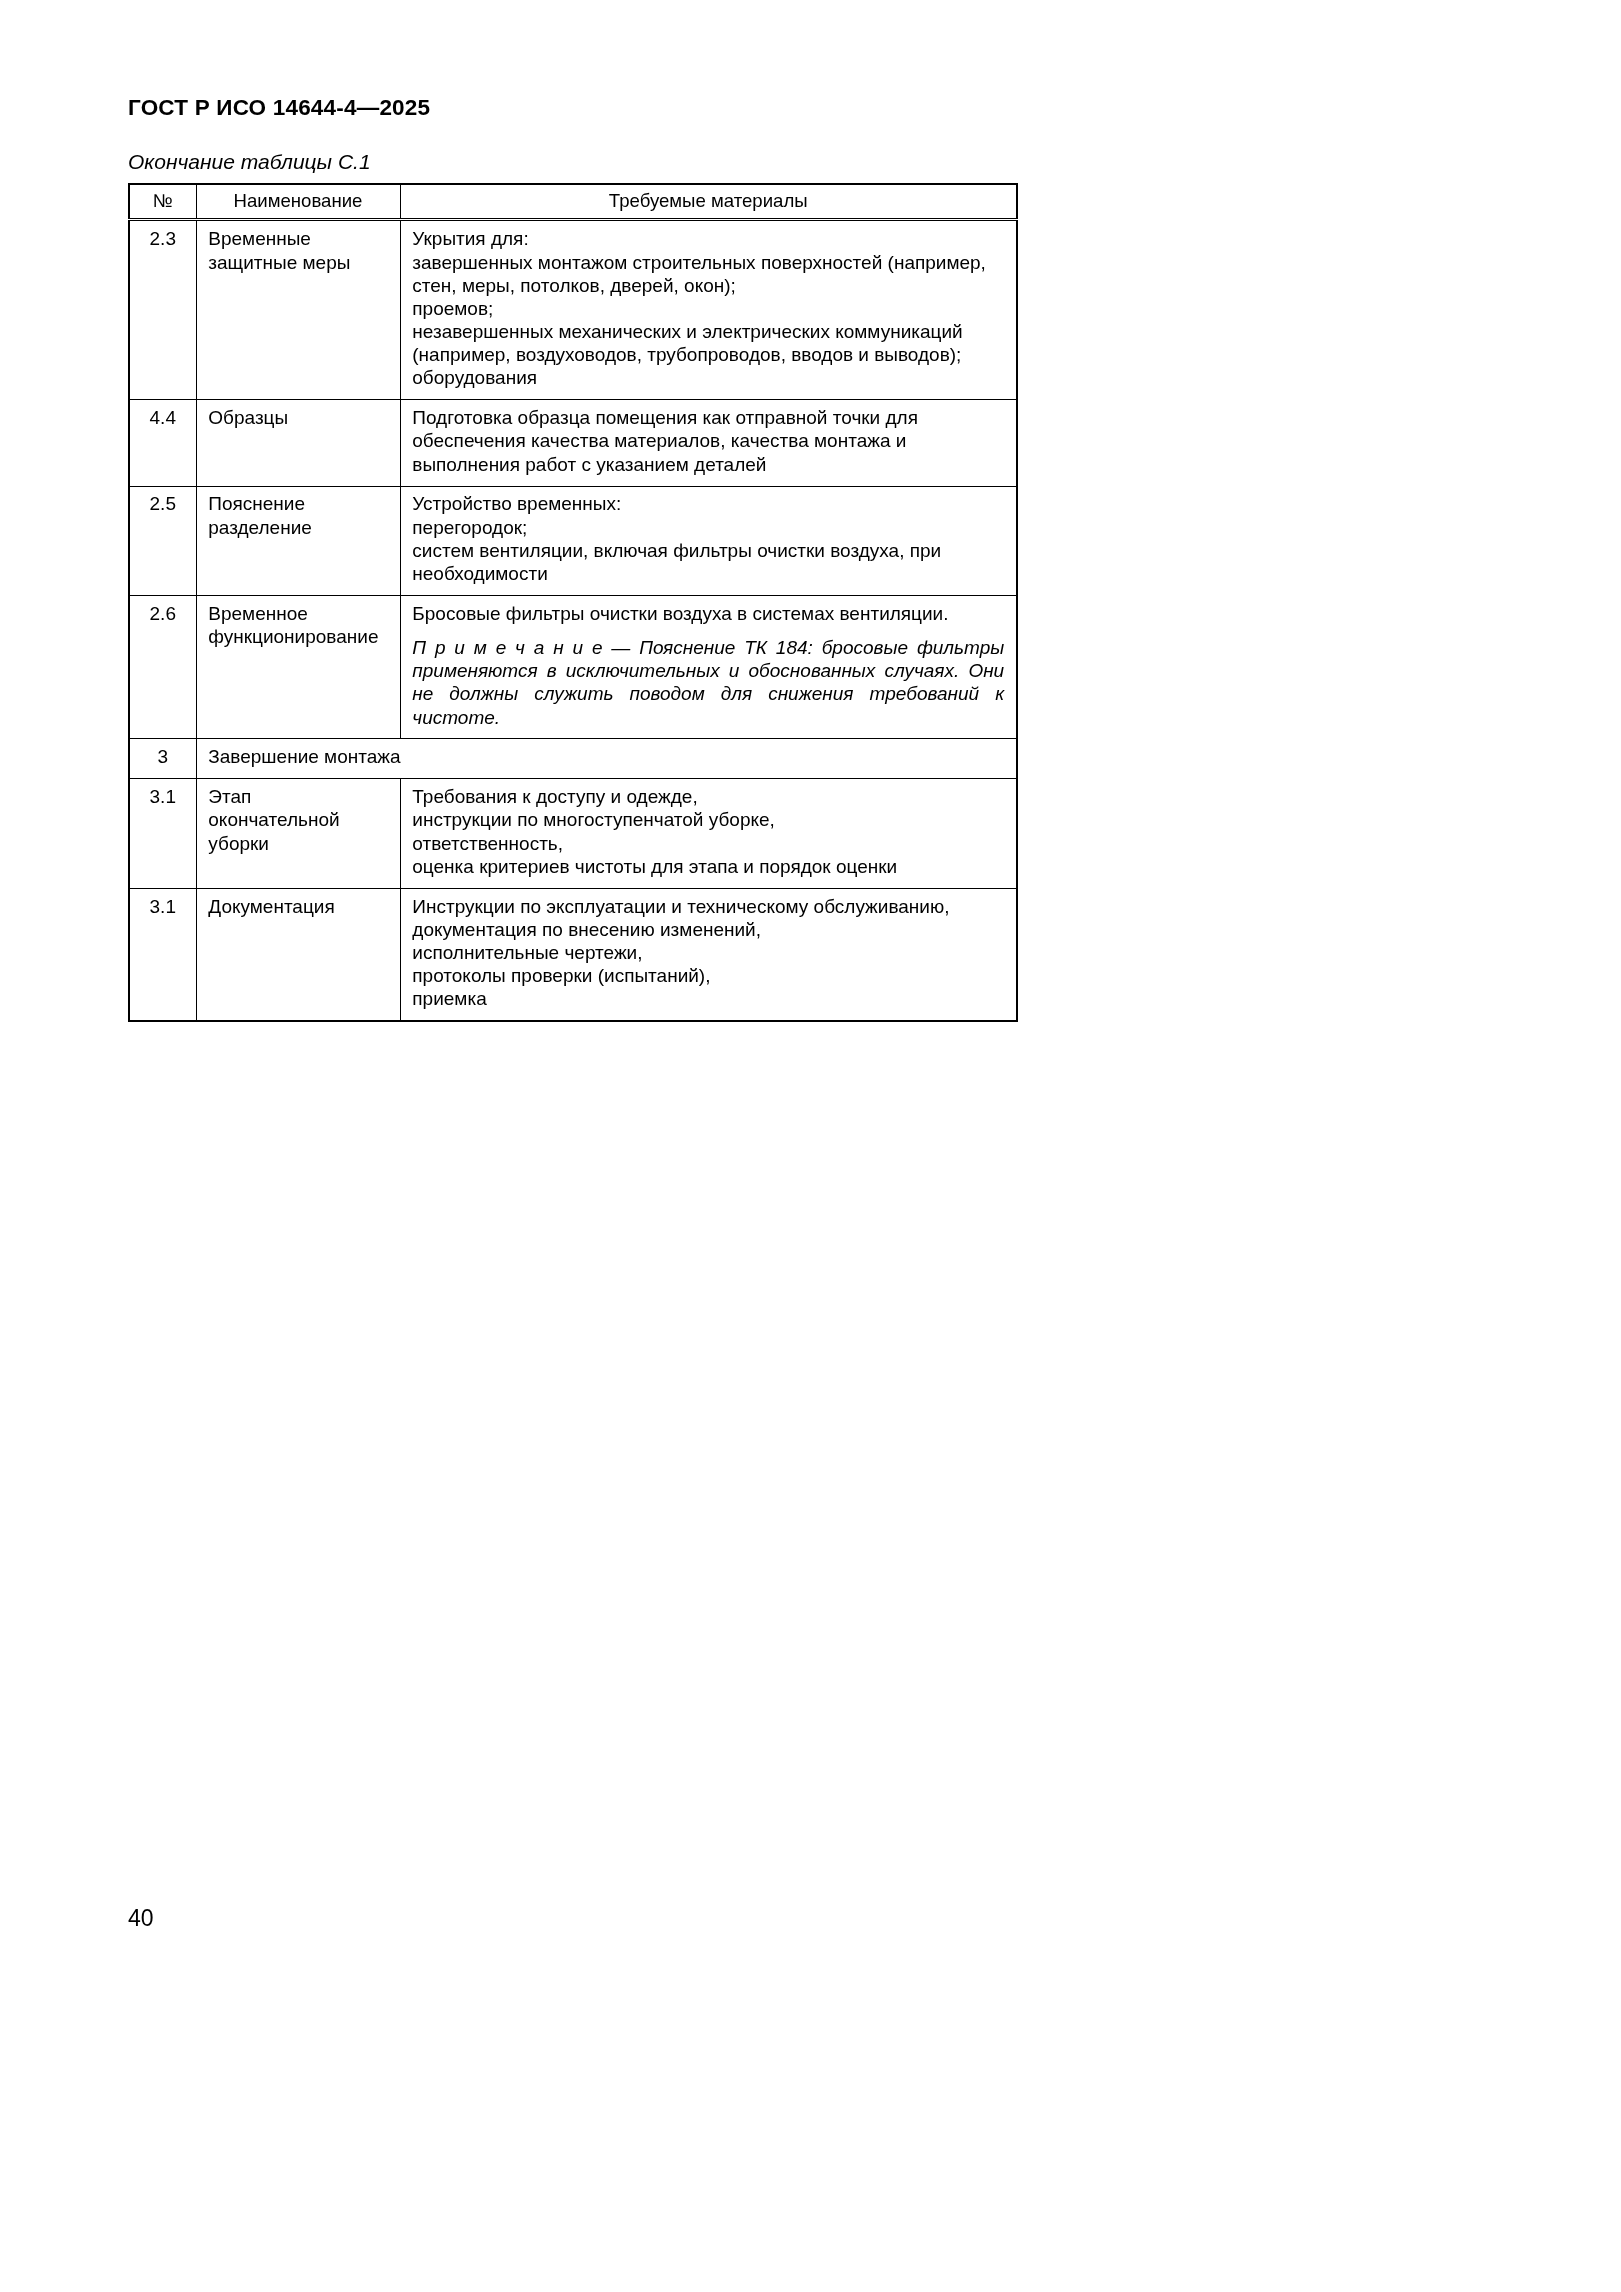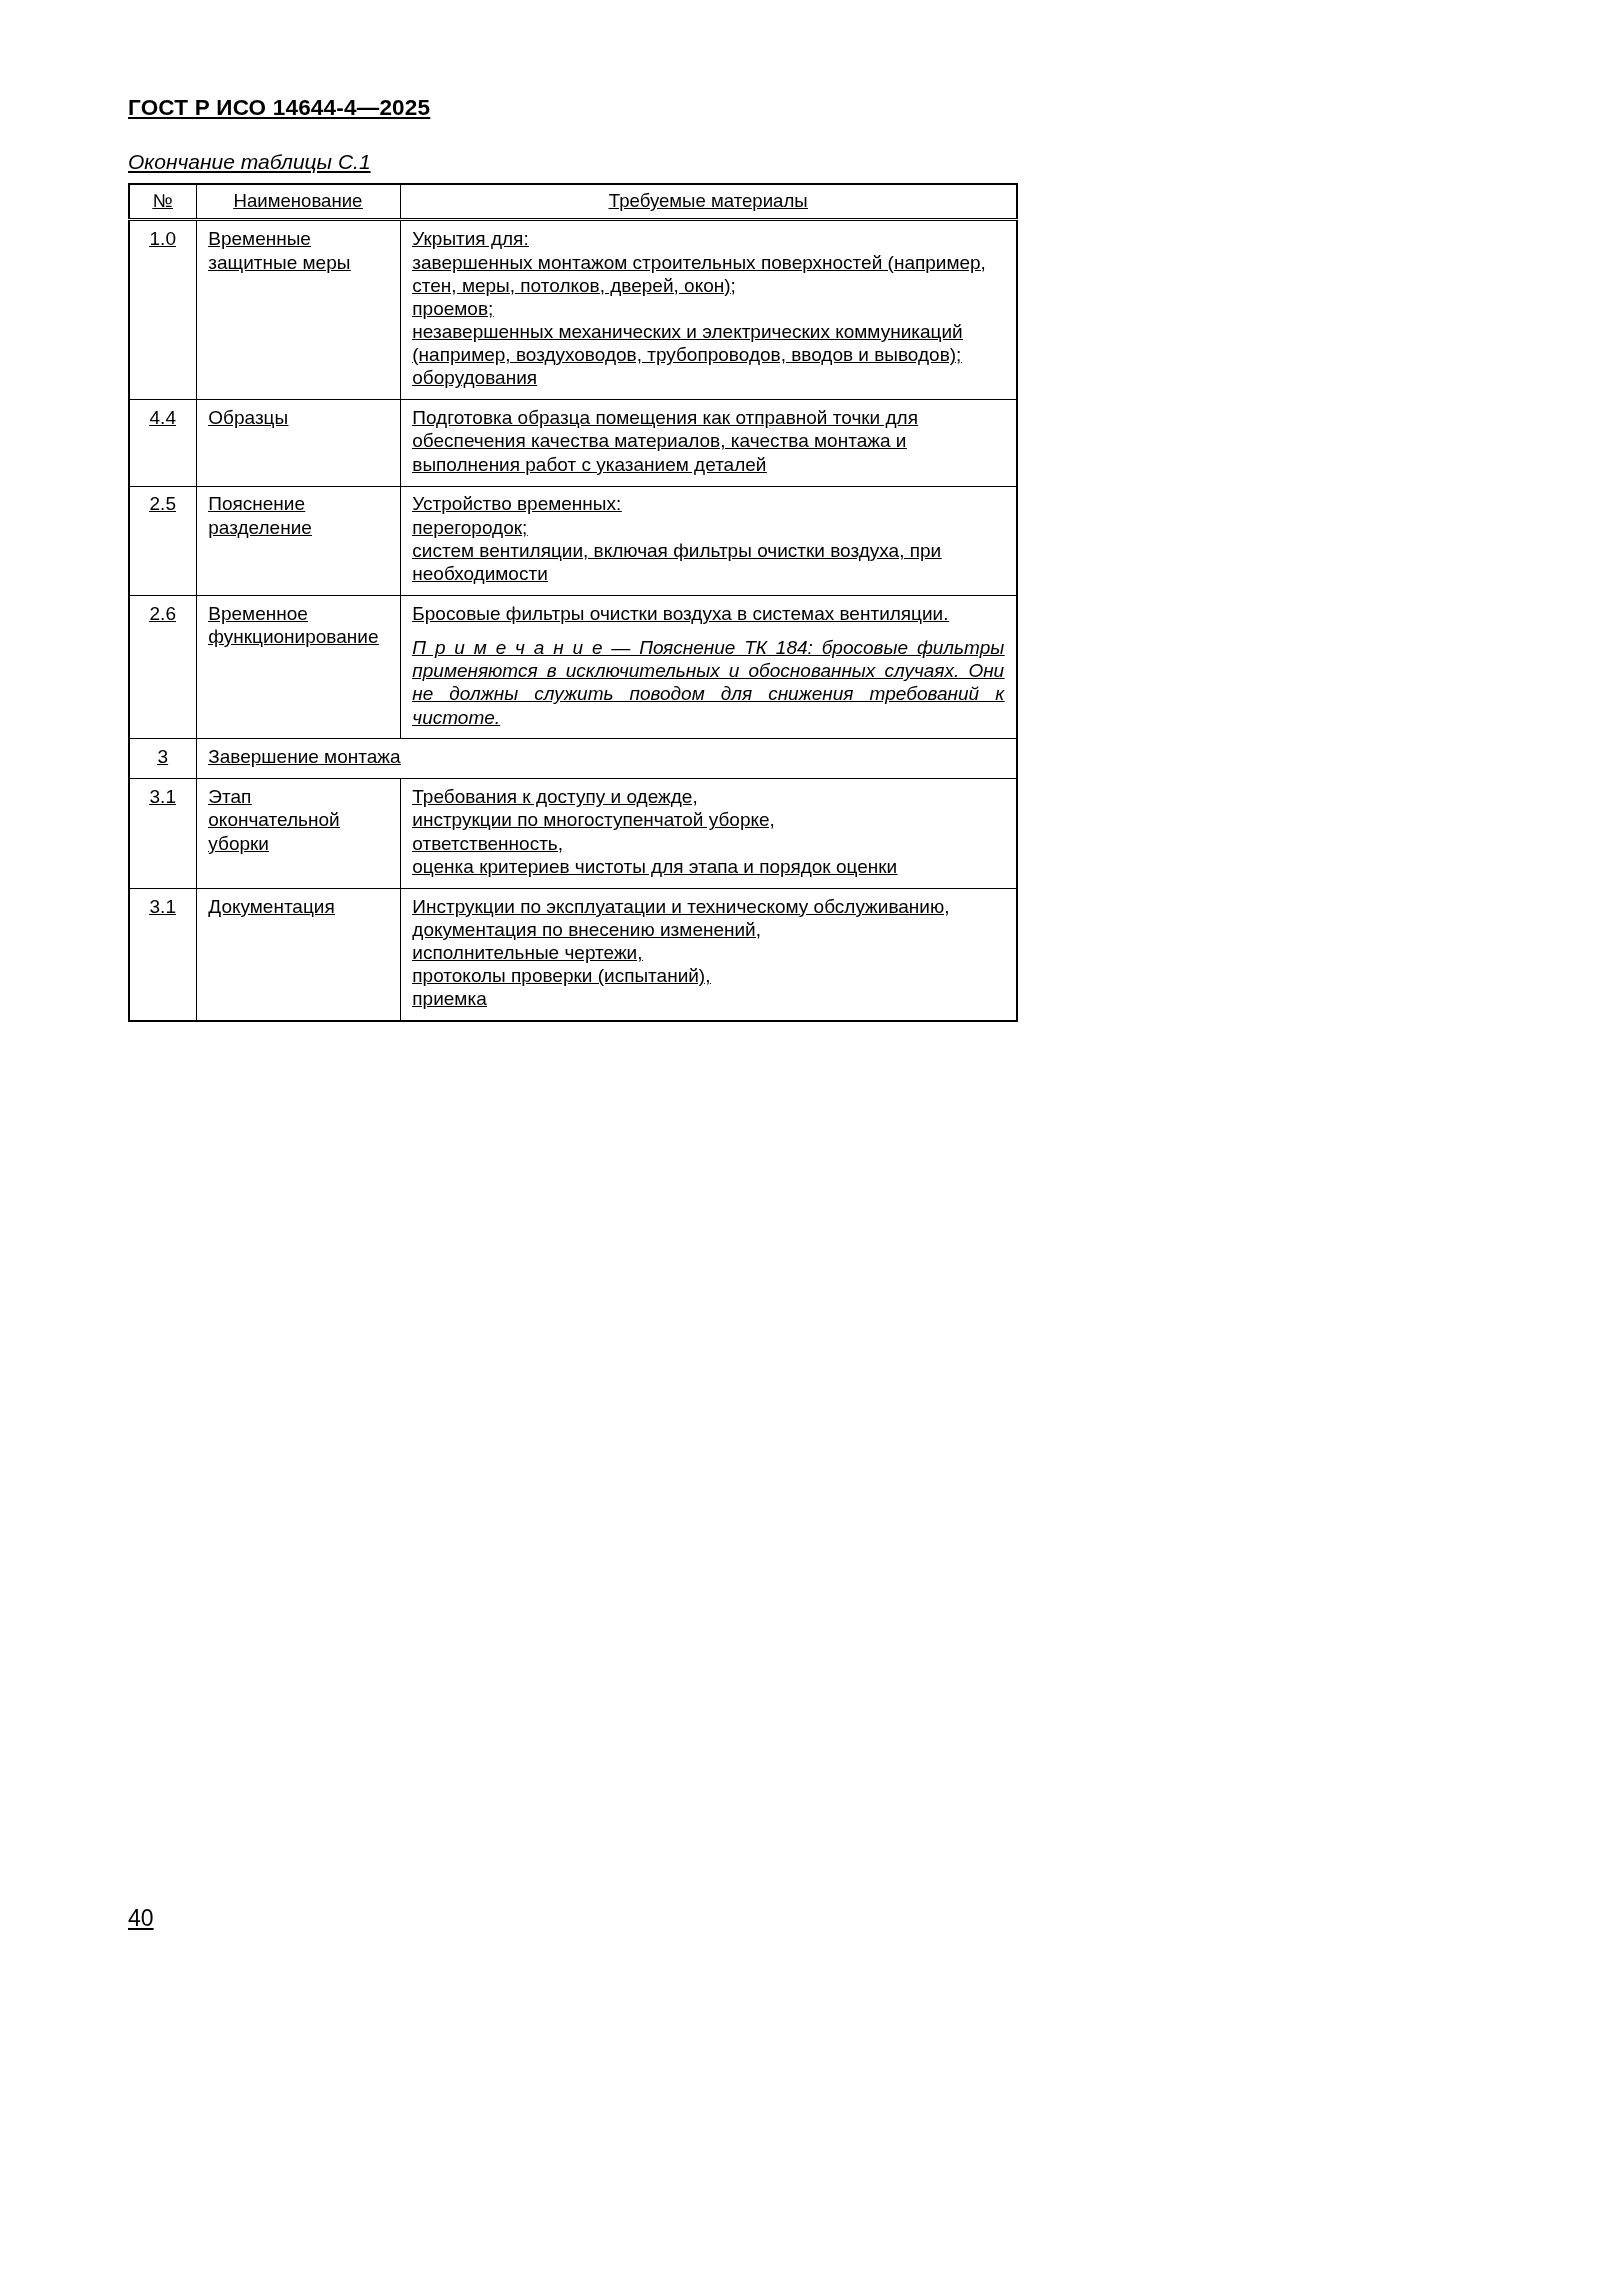--- a/index.html
+++ b/index.html
@@ -1,15 +1,15 @@
 <!DOCTYPE html>
 <html lang="ru"><head>
 <meta charset="utf-8">
 <style>
-  * { box-sizing: border-box; text-decoration: underline; }
+  * { box-sizing: border-box; }
   html, body { margin: 0; padding: 0; background: #ffffff; }
   .page {
     position: relative;
     width: 1621px;
     height: 2293px;
     background: #ffffff;
     color: #000000;
     font-family: "Liberation Sans", "DejaVu Sans", sans-serif;
     overflow: hidden;
   }
@@ -87,21 +87,21 @@
     </colgroup>
     <thead>
       <tr>
         <th>№</th>
         <th>Наименование</th>
         <th>Требуемые материалы</th>
       </tr>
     </thead>
     <tbody>
       <tr>
-        <td class="c-num">1.0</td>
+        <td class="c-num">2.3</td>
         <td>Временные защитные меры</td>
         <td>
             <div class="prewrap">Укрытия для:
 завершенных монтажом строительных поверхностей (например, стен, меры, потолков, дверей, окон);
 проемов;
 незавершенных механических и электрических коммуникаций (например, воздуховодов, трубопроводов, вводов и выводов);
 оборудования</div>
           </td>
       </tr>
       <tr>

